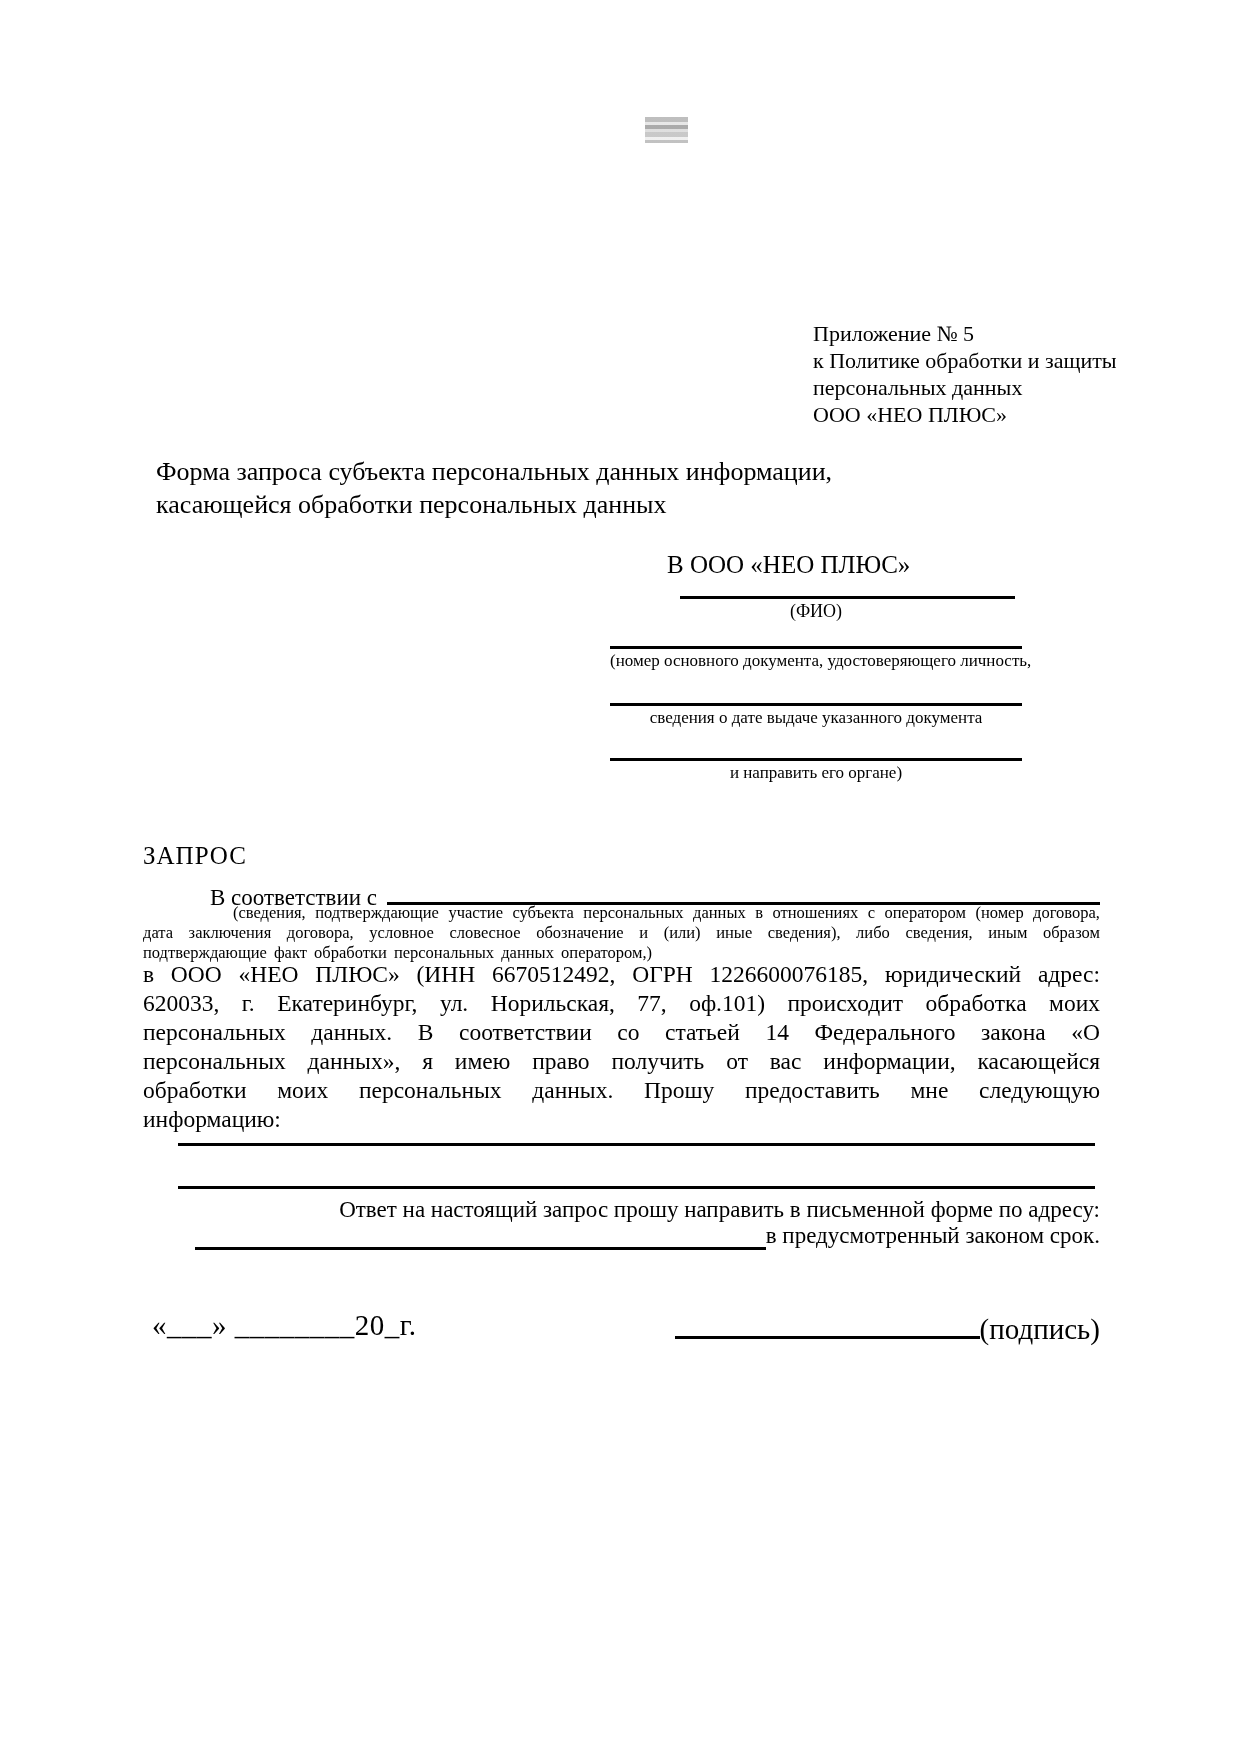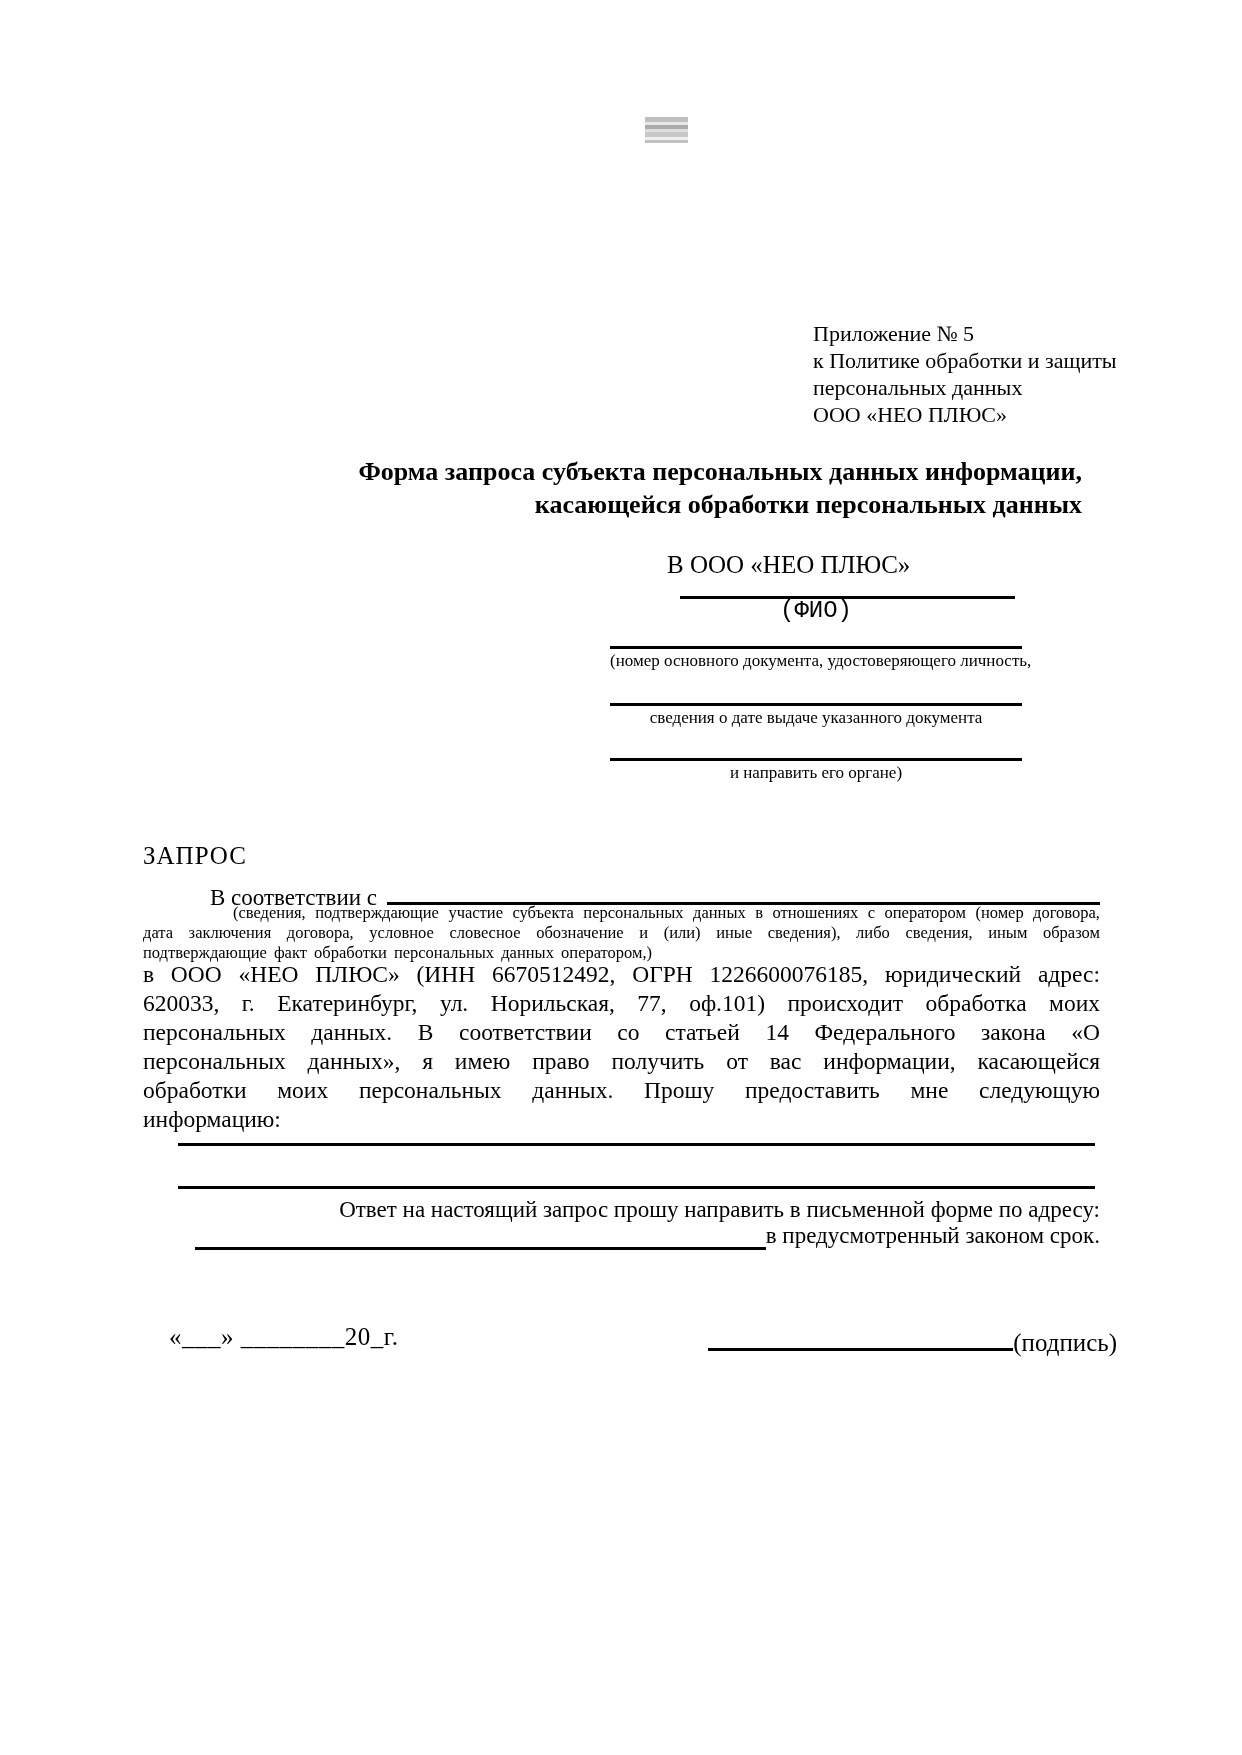--- a/index.html
+++ b/index.html
@@ -17,33 +17,33 @@
     background:repeating-linear-gradient(180deg,
       #b3b3b3 0 5px,#e3e3e3 5px 8px,#9c9c9c 8px 12px,
       #d9d9d9 12px 15px,#bfbfbf 15px 20px,#ededed 20px 23px,#b7b7b7 23px 26px);
     opacity:.85;
   }
   .appendix{
     position:absolute;left:813px;top:320px;
     font-size:22px;line-height:27px;white-space:nowrap;
   }
   .title{
-    position:absolute;left:125px;top:455px;width:957px;
-    text-align:right;font-weight:bold;font-size:26px;line-height:33px;
+    position:absolute;left:156px;top:455px;width:957px;
+    text-align:left;font-weight:normal;font-size:26px;line-height:33px;
   }
   .addressee{position:absolute;left:610px;top:550px;width:412px;font-size:25px;}
   .addr-to{padding-left:57px;line-height:30px;white-space:nowrap;}
   .addr-from{padding-left:57px;line-height:30px;margin-top:2px;}
   .rule{border-bottom:3px solid #000;}
   .rule-fio{margin-left:70px;width:335px;height:16px;}
   .rule2{height:24px;width:412px;}
   .rule3{height:31px;width:412px;}
   .rule4{height:29px;width:412px;}
   .cap{line-height:22px;text-align:center;margin-top:1px;white-space:nowrap;}
-  .cap-fio{font-size:24px;font-family:Liberation Mono, monospace;}
+  .cap-fio{font-size:18px;}
   .cap-sm{font-size:17px;}
   .zapros{
     position:absolute;left:143px;top:842px;width:957px;
     font-size:25px;letter-spacing:1px;
   }
   .intro-row{
     position:absolute;left:143px;top:878px;width:957px;
     display:flex;align-items:baseline;font-size:23px;line-height:28px;
   }
   .intro-text{margin-left:67px;white-space:nowrap;}
@@ -63,22 +63,22 @@
     position:absolute;left:143px;top:1196px;width:957px;
     text-align:right;font-size:23px;line-height:28px;white-space:nowrap;
   }
   .answer-tail-row{
     position:absolute;left:195px;top:1222px;width:905px;
     display:flex;align-items:flex-end;font-size:23px;line-height:28px;
   }
   .tail-line{flex:1 1 auto;border-bottom:3px solid #000;height:24px;}
   .tail-text{white-space:nowrap;}
   .footer-row{
-    position:absolute;left:169px;top:1310px;width:948px;height:34px;
-    font-size:25px;line-height:30px;margin-top:12px;
+    position:absolute;left:152px;top:1310px;width:948px;height:34px;
+    font-size:29px;line-height:30px;
   }
   .date-group{position:absolute;left:0;top:0;white-space:nowrap;letter-spacing:.5px;}
   .sig-group{position:absolute;right:0;top:0;display:flex;align-items:baseline;}
   .sig-line{width:305px;border-bottom:3px solid #000;height:26px;}
   .sig-caption{white-space:nowrap;}
 </style>
 </head>
 <body>
 
 <div class="page">

